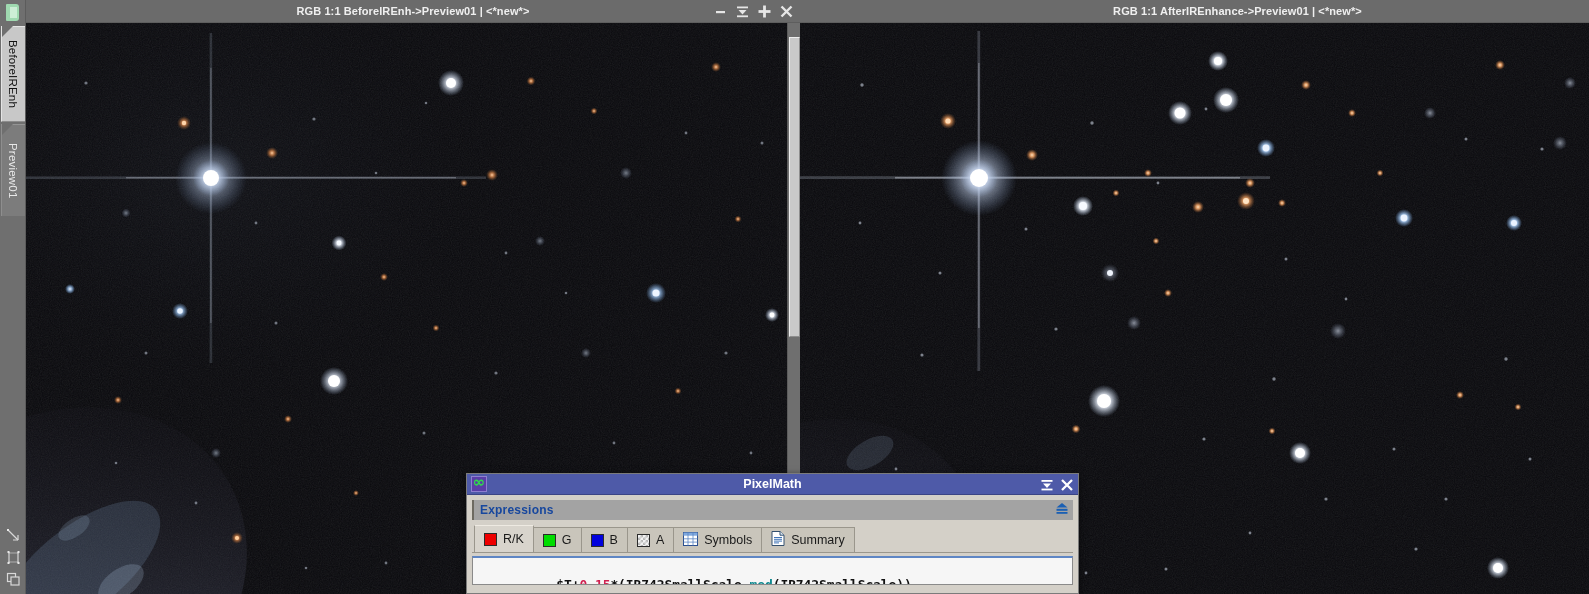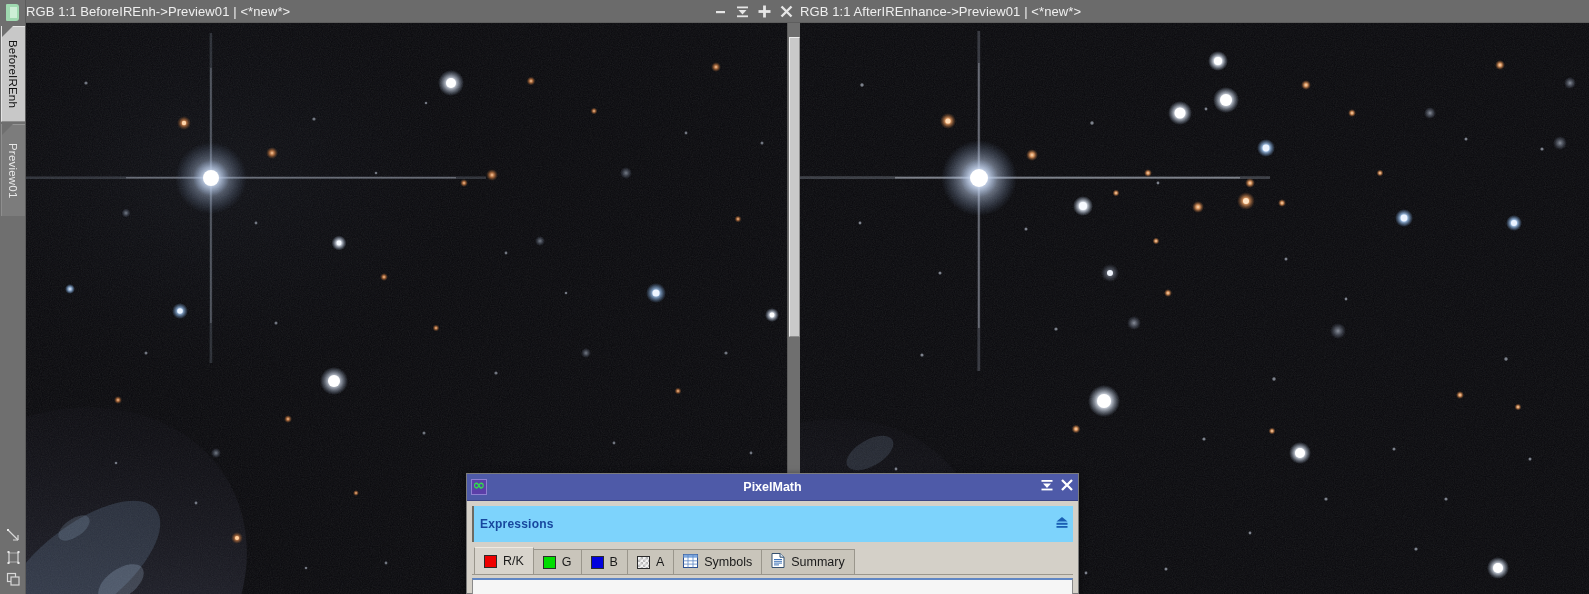--- a/index.html
+++ b/index.html
@@ -75,22 +75,22 @@
 
   
   .imgwin { position: absolute; top: 0; }
   .titlebar {
     height: 23px; background: #6b6b6b;
     display: flex; align-items: center;
     position: relative;
     border-bottom: 1px solid #5e5e5e;
   }
   .titlebar .title {
-    flex: 1; 
-    font-size: 13px; font-weight: normal; color: #efefef;
+    flex: 1; text-align: center;
+    font-size: 11px; font-weight: bold; color: #efefef;
     letter-spacing: .1px;
     white-space: nowrap; overflow: hidden;
     user-select: none;
   }
   .wbtns { position: absolute; right: 4px; top: 0; height: 23px;
            display: flex; align-items: center; gap: 3px; }
   .wbtn { width: 19px; height: 19px; position: relative; cursor: default; }
   .wbtn svg { position:absolute; left:0; top:0; }
 
   .canvas { position: relative; overflow: hidden; background: #050507; }
@@ -109,21 +109,21 @@
 
   
   #pixelmath {
     position: absolute;
     background: #d4d0c8;
     border: 1px solid #7b7b7b;
     box-shadow: 0 2px 7px rgba(0,0,0,.55);
     z-index: 60;
   }
   #pm-titlebar {
-    height: 27px; background: #4e5aa8;
+    height: 21px; background: #4e5aa8;
     display: flex; align-items: center; position: relative;
     border-bottom: 1px solid #3c4585;
   }
   #pm-icon {
     width: 16px; height: 16px; margin-left: 4px;
     background: #5b3fa8; border: 1px solid #8e7fd0;
     position: relative; flex: 0 0 auto;
   }
   #pm-icon::after {
     content: "∞"; position: absolute; left: 0; right:0; top: -4px;
@@ -134,21 +134,21 @@
     flex: 1; text-align: center; font-size: 12.5px; font-weight: bold;
     color: #ffffff; user-select: none; margin-left: -20px;
   }
   #pm-btns { position: absolute; right: 3px; top: 0; height: 21px;
              display: flex; align-items: center; gap: 4px; }
   .pmbtn { width: 16px; height: 16px; position: relative; cursor: default; }
 
   #pm-body { padding: 5px 5px 0 5px; }
 
   .section-header {
-    height: 36px; background: #7dd3fc;
+    height: 20px; background: #a3a3a3;
     display: flex; align-items: center; justify-content: space-between;
     border-left: 2px solid #6d6a61;
     padding: 0 4px 0 6px;
   }
   .section-header .label {
     font-size: 12px; font-weight: bold; color: #17479e;
     letter-spacing: .2px;
   }
 
   .tabstrip {

